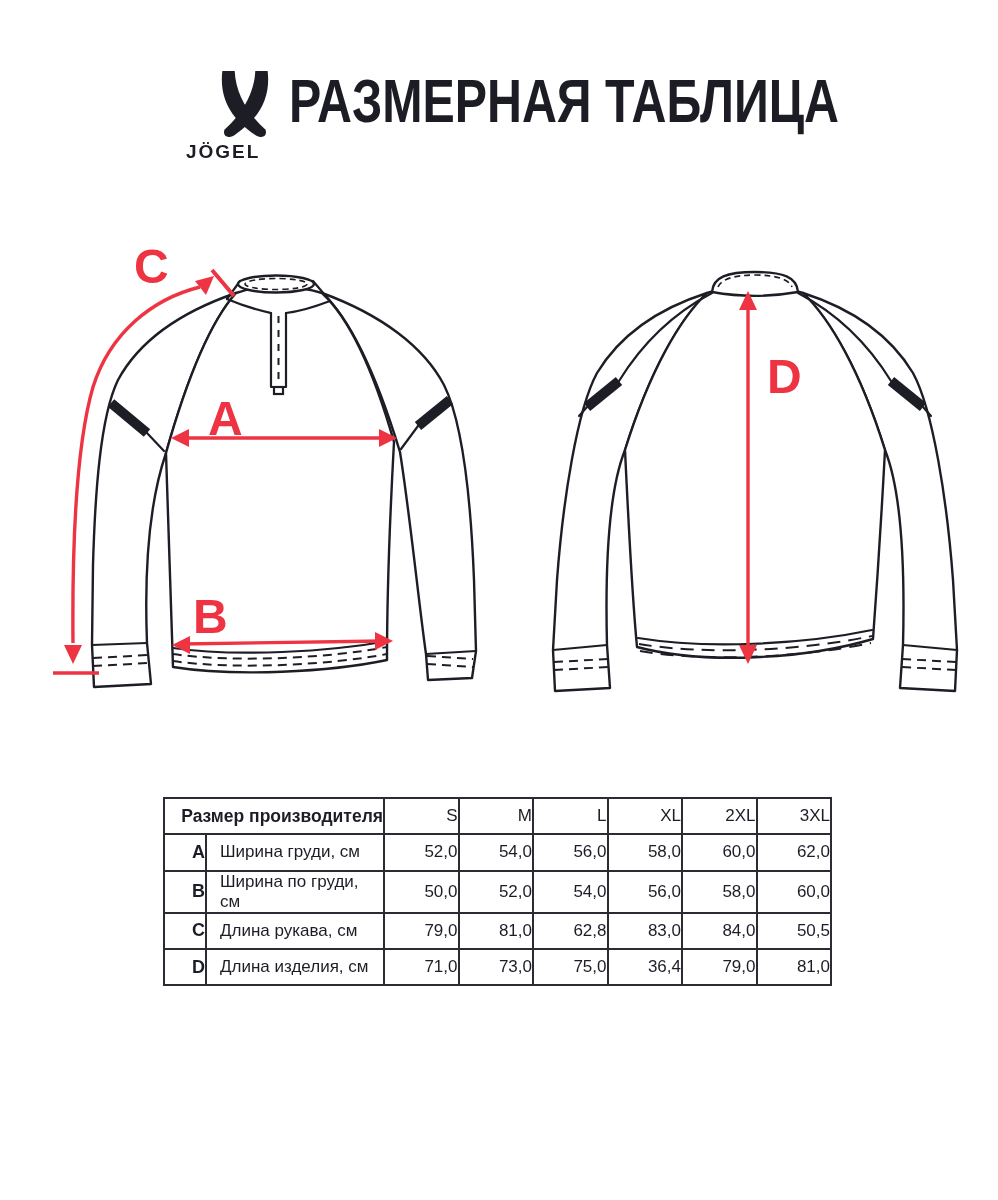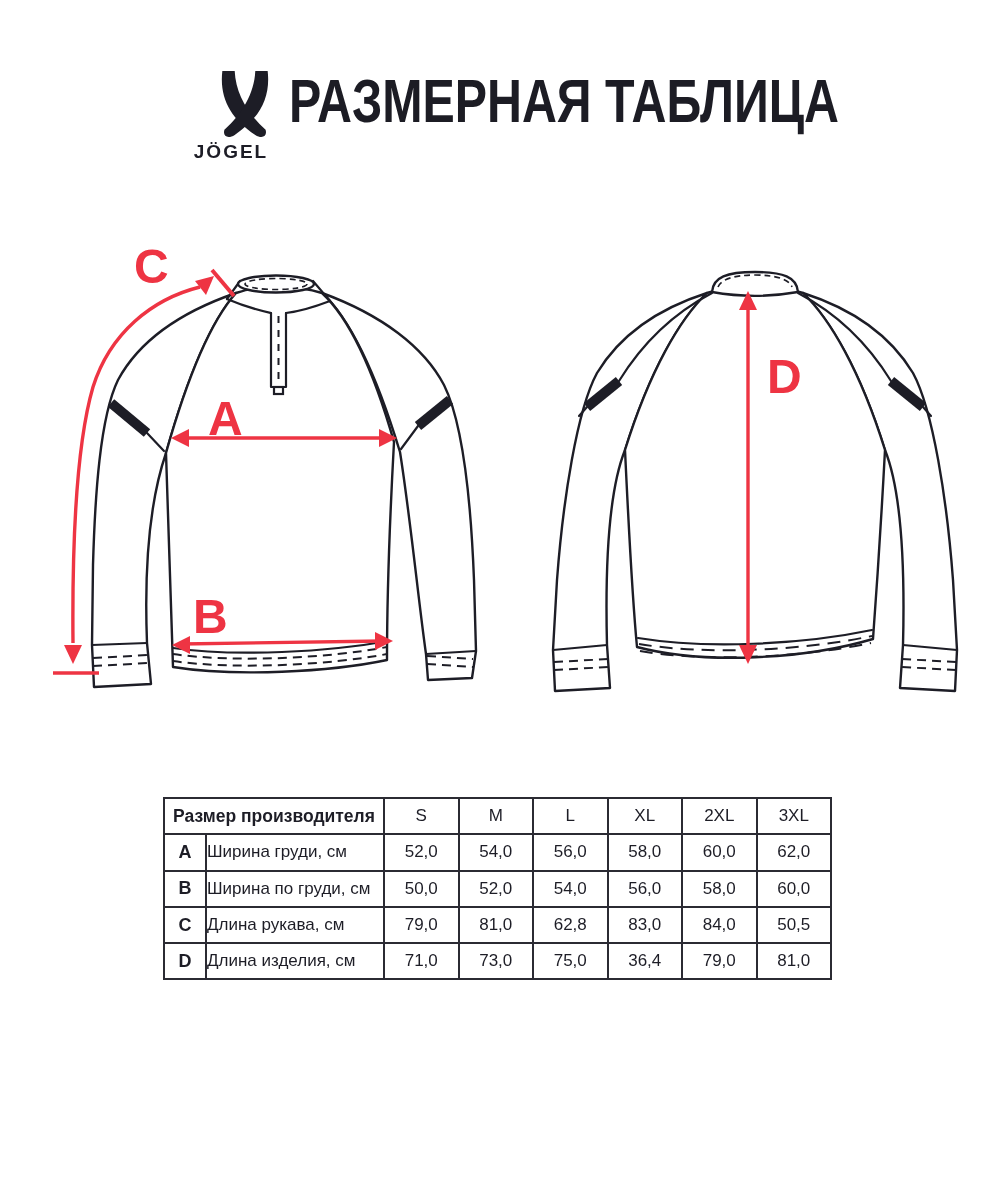--- a/index.html
+++ b/index.html
@@ -3,21 +3,21 @@
 <meta charset="utf-8">
 <style>
   html,body{margin:0;padding:0;}
   body{
     width:998px;height:1200px;position:relative;background:#ffffff;
     font-family:"Liberation Sans", sans-serif;color:#1d1d26;overflow:hidden;
   }
   
   .logo-mark{position:absolute;left:214px;top:71px;width:62px;height:68px;}
   .logo-text{
-    position:absolute;left:186px;top:141px;width:90px;text-align:center;
+    position:absolute;left:186px;top:141px;width:90px;
     font-size:19px;font-weight:700;letter-spacing:2px;color:#1d1d26;
   }
   .page-title{
     position:absolute;left:289px;top:70px;white-space:nowrap;
     font-size:62px;font-weight:700;letter-spacing:0px;color:#1c1c24;
     transform:scaleX(.78);transform-origin:0 0;line-height:1;
   }
   
   .front-view{position:absolute;left:50px;top:235px;width:470px;height:465px;}
   .back-view{position:absolute;left:545px;top:235px;width:430px;height:465px;}
@@ -28,26 +28,26 @@
   .red-line{stroke:#ee3443;stroke-width:3.4;fill:none;}
   .red-thin{stroke:#ee3443;stroke-width:4;fill:none;}
   .red-head{fill:#ee3443;stroke:none;}
   .red-letter{fill:#ee3443;font-family:"Liberation Sans",sans-serif;font-size:48px;font-weight:600;}
   
   table.size-table{
     position:absolute;left:163px;top:797px;width:667px;
     border-collapse:collapse;table-layout:fixed;
   }
   .size-table td{
-    border:2px solid #2b2b33;height:34.3px;text-align:center;vertical-align:middle;
+    border:2px solid #2b2b33;height:34.3px;text-align:right;vertical-align:middle;
     font-size:17px;color:#1d1d26;padding:0;
   }
   .size-table td.hdr{font-weight:700;font-size:17.5px;}
   .size-table td.letter{font-weight:700;font-size:18px;}
-  .size-table td.mlabel{text-align:left;font-weight:400;}
+  .size-table td.mlabel{text-align:left;padding-left:13px;font-weight:400;}
 </style>
 </head>
 <body>
 
 <svg class="logo-mark" viewBox="0 0 60 66">
   <path fill="#1d1d26" d="M 8,0 C 5,26 16,46 40,62 C 46,66 52,64 50,57 C 33,42 21,22 20,0 Z"></path>
   <path fill="#1d1d26" d="M 52,0 C 55,26 44,46 20,62 C 14,66 8,64 10,57 C 27,42 39,22 40,0 Z"></path>
 </svg>
 <div class="logo-text">JÖGEL</div>
 <div class="page-title">РАЗМЕРНАЯ ТАБЛИЦА</div>

